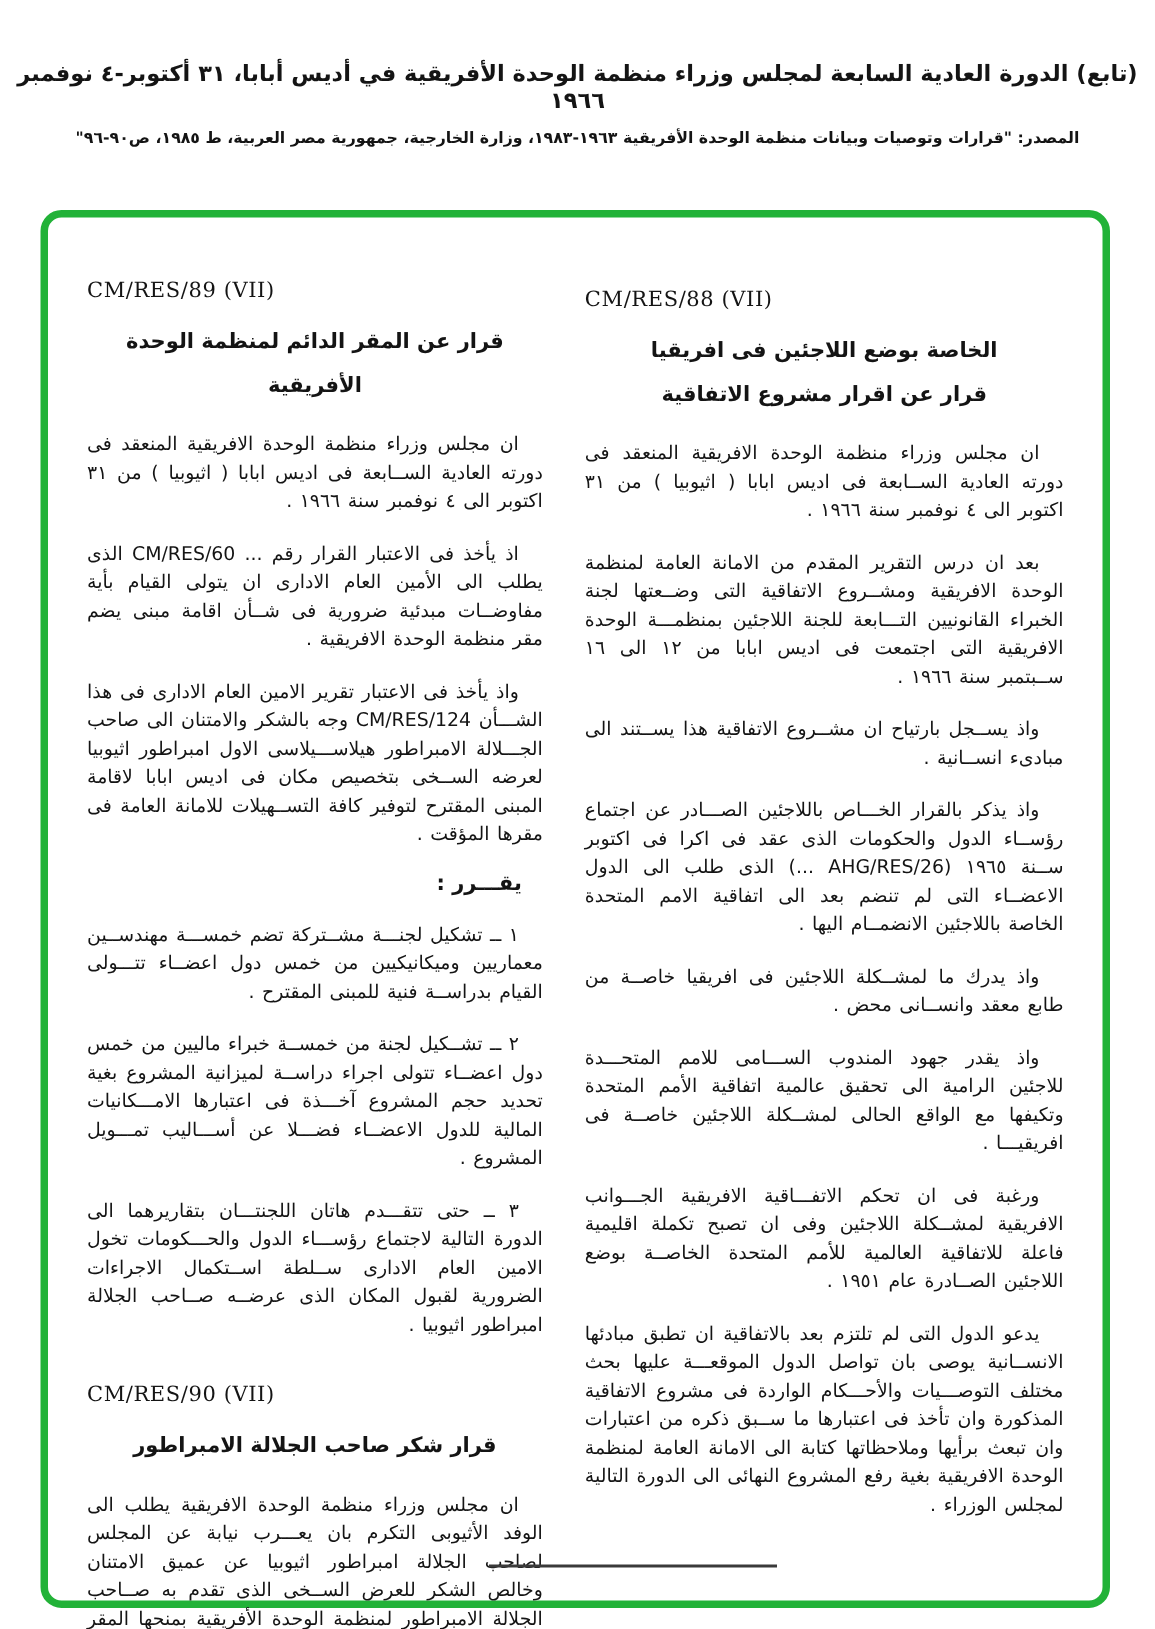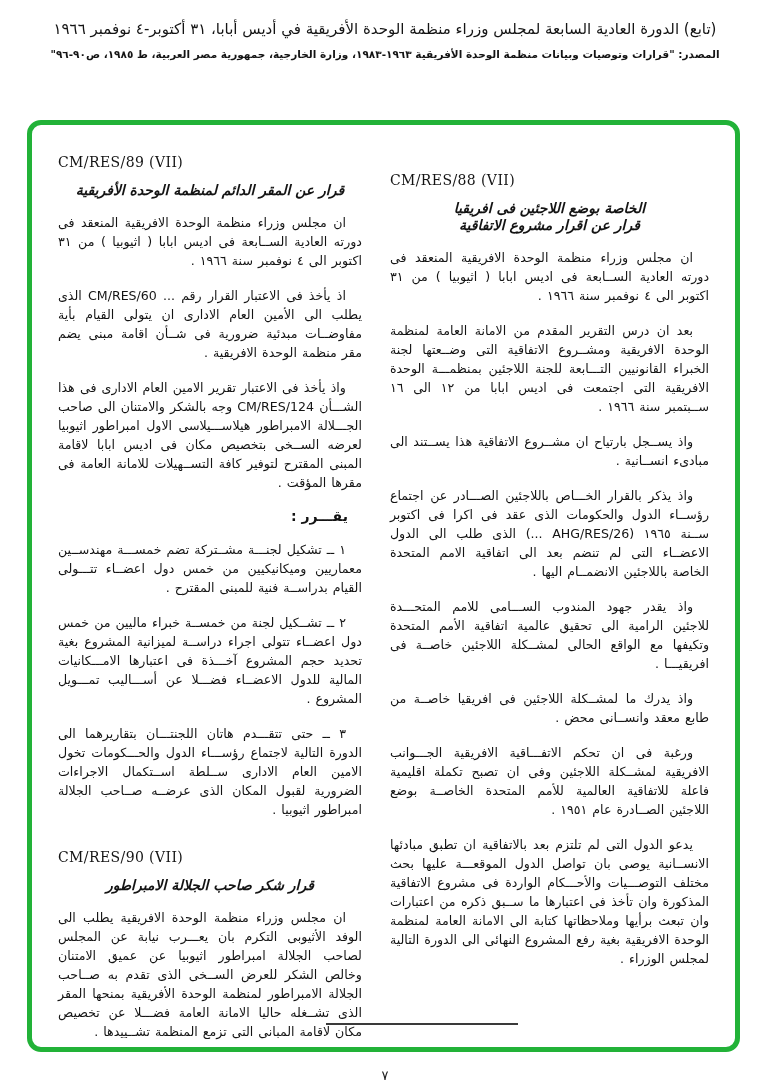--- a/index.html
+++ b/index.html
@@ -8,22 +8,22 @@
     background: #ffffff;
     font-family: "DejaVu Sans", sans-serif;
     color: #141414;
     overflow: hidden;
   }
   .page { position: relative; width: 770px; height: 1086px; }
 
   
   .hdr { direction: rtl; text-align: center; }
   .hdr-title {
-    margin-top: 20px;
-    font-size: 15px; font-weight: normal;
+    margin-top: 40px;
+    font-size: 15px; font-weight: bold;
     letter-spacing: 0px;
   }
   .hdr-source {
     margin-top: 10px;
     font-size: 10.5px; font-weight: bold;
   }
 
   
   .green-box {
     position: absolute;
@@ -56,29 +56,28 @@
   }
   .rescode {
     direction: ltr;
     text-align: left;
     font-family: "DejaVu Serif", serif;
     font-size: 14px;
     letter-spacing: 0.4px;
     margin: 0 0 12px 0;
   }
   .mt-big { margin-top: 30px; }
-  .mt-med { margin-top: 12px; }
+  .mt-med { margin-top: 24px; }
   .res-title {
     direction: rtl;
     text-align: center;
     font-size: 14px;
     font-weight: bold;
-    line-height: 17px;
+    line-height: 29px;
     margin: 0 0 14px 0;
-    font-style: italic;
   }
   .decides {
     direction: rtl;
     font-size: 14px;
     font-weight: bold;
     margin: 2px 0 16px 0;
     text-indent: 14px;
   }
 
   .end-rule {
@@ -116,22 +115,22 @@
 
         <div class="res-title">
           <div>الخاصة بوضع اللاجئين فى افريقيا</div>
           <div>قرار عن اقرار مشروع الاتفاقية</div>
         </div>
 
         <p class="body">ان مجلس وزراء منظمة الوحدة الافريقية المنعقد فى دورته العادية الســابعة فى اديس ابابا ( اثيوبيا ) من ٣١ اكتوبر الى ٤ نوفمبر سنة ١٩٦٦ .</p>
         <p class="body">بعد ان درس التقرير المقدم من الامانة العامة لمنظمة الوحدة الافريقية ومشــروع الاتفاقية التى وضــعتها لجنة الخبراء القانونيين التـــابعة للجنة اللاجئين بمنظمـــة الوحدة الافريقية التى اجتمعت فى اديس ابابا من ١٢ الى ١٦ ســبتمبر سنة ١٩٦٦ .</p>
         <p class="body">واذ يســجل بارتياح ان مشــروع الاتفاقية هذا يســتند الى مبادىء انســانية .</p>
         <p class="body">واذ يذكر بالقرار الخـــاص باللاجئين الصـــادر عن اجتماع رؤســاء الدول والحكومات الذى عقد فى اكرا فى اكتوبر ســنة ١٩٦٥ (AHG/RES/26 ...) الذى طلب الى الدول الاعضــاء التى لم تنضم بعد الى اتفاقية الامم المتحدة الخاصة باللاجئين الانضمــام اليها .</p>
+        <p class="body">واذ يدرك ما لمشــكلة اللاجئين فى افريقيا خاصــة من طابع معقد وانســانى محض .</p>
         <p class="body">واذ يقدر جهود المندوب الســـامى للامم المتحـــدة للاجئين الرامية الى تحقيق عالمية اتفاقية الأمم المتحدة وتكيفها مع الواقع الحالى لمشــكلة اللاجئين خاصــة فى افريقيـــا .</p>
-        <p class="body">واذ يدرك ما لمشــكلة اللاجئين فى افريقيا خاصــة من طابع معقد وانســانى محض .</p>
         <p class="body">ورغبة فى ان تحكم الاتفـــاقية الافريقية الجـــوانب الافريقية لمشــكلة اللاجئين وفى ان تصبح تكملة اقليمية فاعلة للاتفاقية العالمية للأمم المتحدة الخاصــة بوضع اللاجئين الصــادرة عام ١٩٥١ .</p>
         <p class="body">يدعو الدول التى لم تلتزم بعد بالاتفاقية ان تطبق مبادئها الانســانية يوصى بان تواصل الدول الموقعـــة عليها بحث مختلف التوصـــيات والأحـــكام الواردة فى مشروع الاتفاقية المذكورة وان تأخذ فى اعتبارها ما ســبق ذكره من اعتبارات وان تبعث برأيها وملاحظاتها كتابة الى الامانة العامة لمنظمة الوحدة الافريقية بغية رفع المشروع النهائى الى الدورة التالية لمجلس الوزراء .</p>
       </section>
 
       <section class="col col-second">
         <div class="rescode mt-med">CM/RES/89 (VII)</div>
         <div class="res-title">قرار عن المقر الدائم لمنظمة الوحدة الأفريقية</div>
 
         <p class="body">ان مجلس وزراء منظمة الوحدة الافريقية المنعقد فى دورته العادية الســابعة فى اديس ابابا ( اثيوبيا ) من ٣١ اكتوبر الى ٤ نوفمبر سنة ١٩٦٦ .</p>
         <p class="body">اذ يأخذ فى الاعتبار القرار رقم ... CM/RES/60 الذى يطلب الى الأمين العام الادارى ان يتولى القيام بأية مفاوضــات مبدئية ضرورية فى شــأن اقامة مبنى يضم مقر منظمة الوحدة الافريقية .</p>

